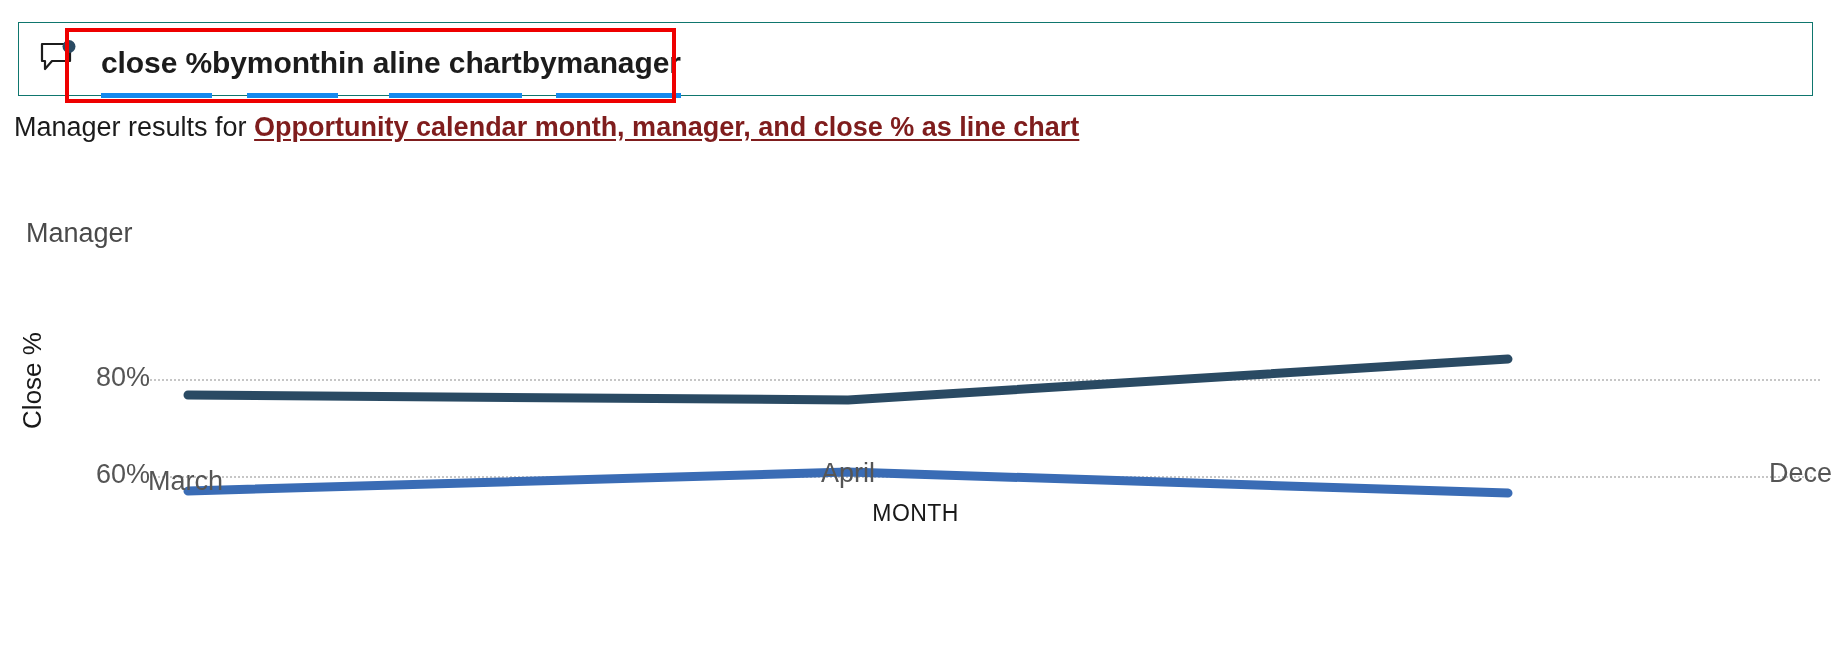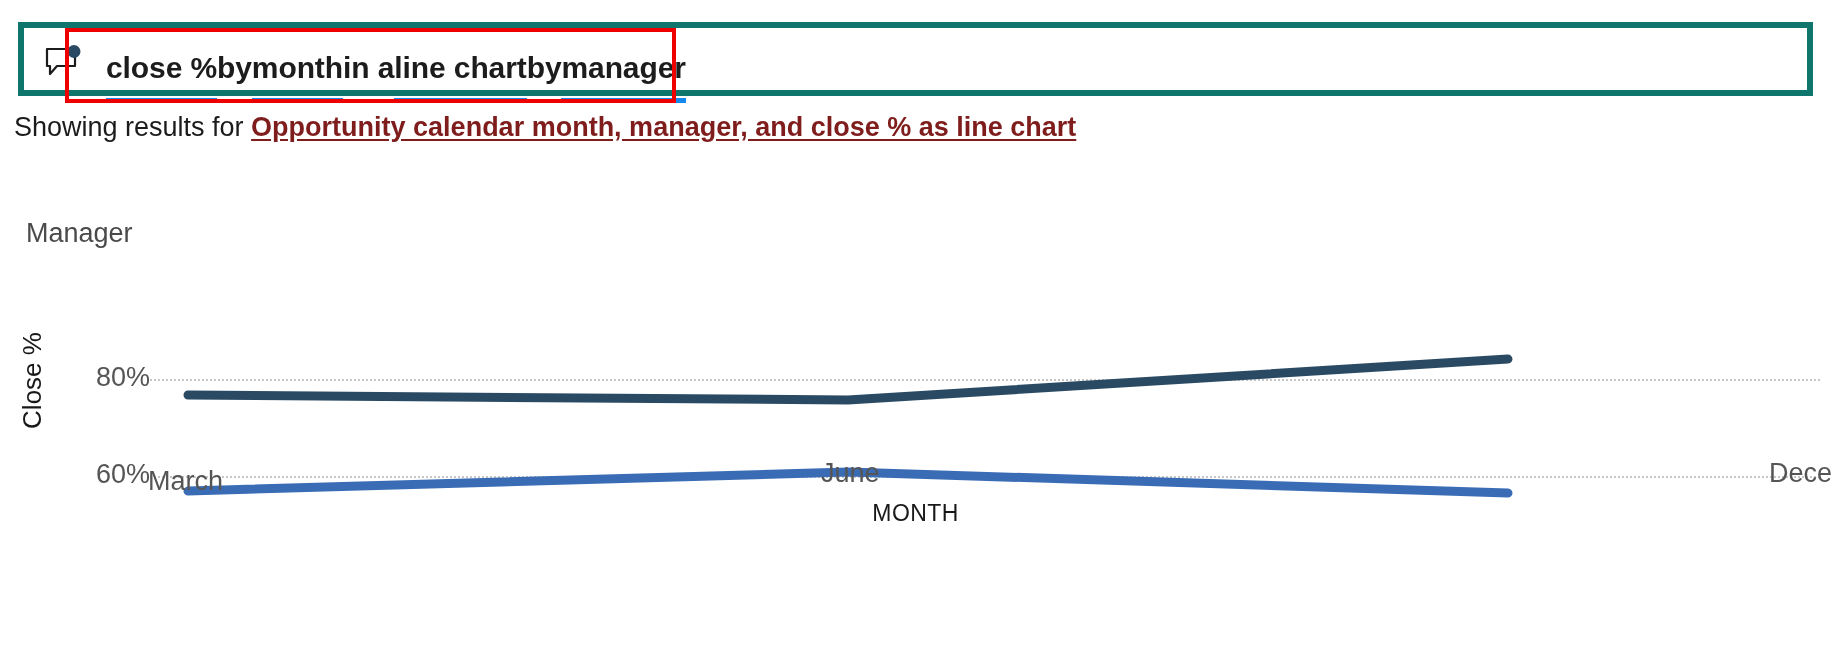--- a/index.html
+++ b/index.html
@@ -10,21 +10,21 @@
     font-family: "Liberation Sans", sans-serif;
     overflow: hidden;
   }
   #root { position: relative; width: 1831px; height: 655px; background:#fff; }
 
   
   .query-bar {
     position: absolute;
     left: 18px; top: 22px;
     width: 1795px; height: 74px;
-    border: 6px solid #0f766e;
+    border: 1px solid #0f766e;
     background: #ffffff;
     display: flex;
     align-items: center;
   }
   .chat-icon {
     position: absolute;
     left: 20px; top: 17px;
     width: 40px; height: 38px;
   }
   .query-text-wrap {
@@ -170,21 +170,21 @@
     <div class="query-text-wrap">
       <span class="query-text">
         <span class="token hl">close %</span><span class="token"> by </span><span class="token hl">month</span><span class="token"> in a </span><span class="token hl">line chart</span><span class="token"> by </span><span class="token hl">manager</span>
       </span>
     </div>
   </div>
 
   <div class="annot-rect"></div>
 
   <div class="showing-line">
-    <span>Showing results for </span><span class="result-link">Opportunity calendar month, manager, and close % as line chart</span>
+    <span>Manager results for </span><span class="result-link">Opportunity calendar month, manager, and close % as line chart</span>
   </div>
 
   <div class="chart-wrap">
 
     <div class="legend">
       <span class="legend-title">Manager</span>
     </div>
 
     <div class="plot">
 
@@ -195,20 +195,20 @@
 
       <div class="ytick" style="top:172px">80%</div>
       <div class="ytick" style="top:269px">60%</div>
 
       <svg class="lines" viewBox="0 0 1831 465" preserveAspectRatio="none">
         <polyline points="188,205 848,210 1508,169" fill="none" stroke="#2a4a63" stroke-width="9" stroke-linecap="round" stroke-linejoin="round"></polyline>
         <polyline points="188,301 848,282 1508,303" fill="none" stroke="#3a6cb5" stroke-width="9" stroke-linecap="round" stroke-linejoin="round"></polyline>
       </svg>
 
       <div class="xtick" style="left:148px; top:276px; transform:translateY(0);">March</div>
-      <div class="xtick" style="left: 821px; top: 268px;">June</div>
+      <div class="xtick" style="left: 821px; top: 268px;">April</div>
       <div class="xtick" style="left: 1769px; top: 268px;">December</div>
 
       <div class="x-axis-title">MONTH</div>
     </div>
   </div>
 
 </div>
 
 </body></html>

